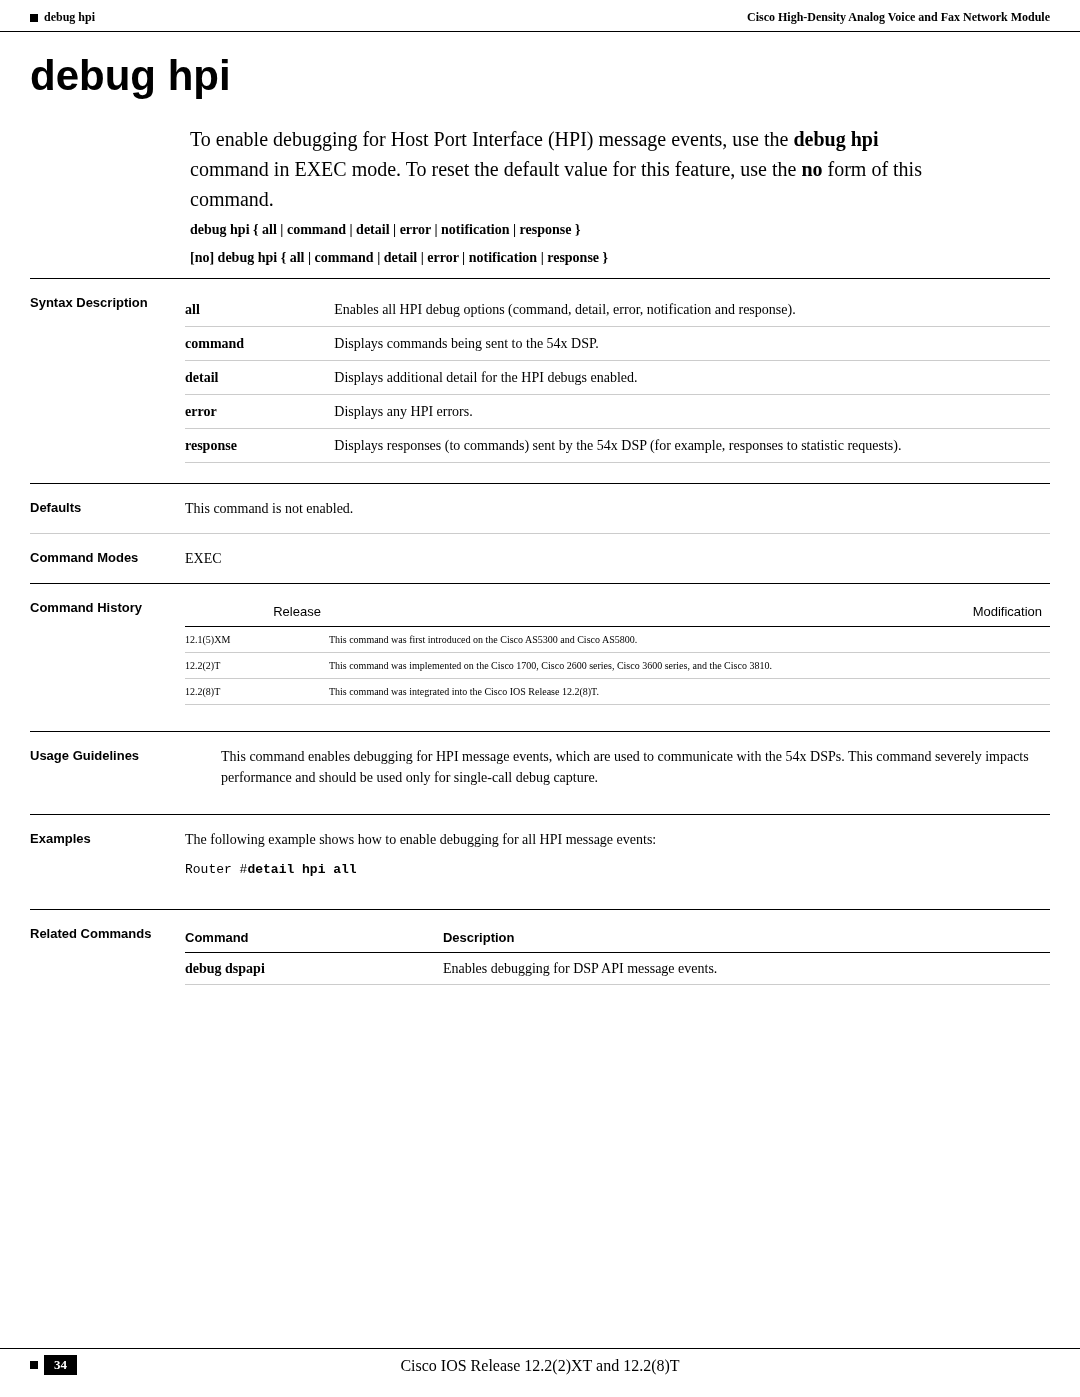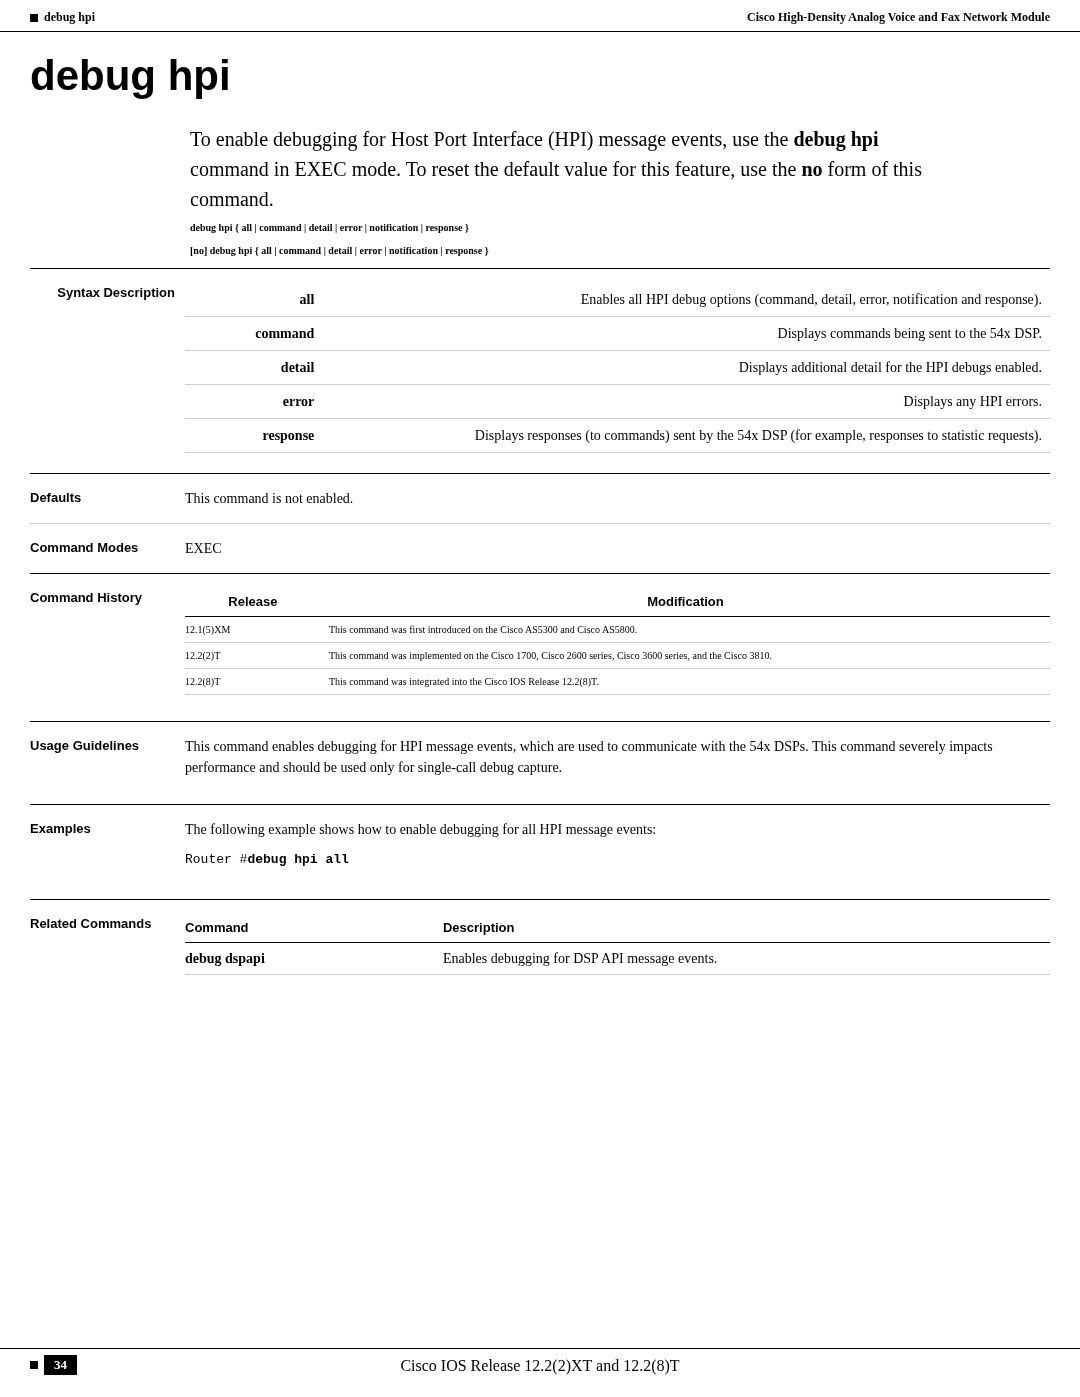--- a/index.html
+++ b/index.html
@@ -58,21 +58,21 @@
       margin-bottom: 8px;
       font-size: 20px;
       line-height: 1.5;
       max-width: 760px;
     }
 
     
     .syntax-block {
       margin-left: 160px;
       margin-bottom: 12px;
-      font-size: 10px;
+      font-size: 14px;
       font-weight: bold;
       font-family: Times New Roman, serif;
     }
 
     
     .section-row {
       display: flex;
       align-items: flex-start;
       padding: 14px 0;
       border-bottom: 1px solid #ccc;
@@ -123,25 +123,25 @@
 
     
     .history-table {
       width: 100%;
       border-collapse: collapse;
     }
     .history-table thead tr {
       border-bottom: 1.5px solid #000;
     }
     .history-table th {
-      font-weight: bold;
+      font-weight: normal;
       font-family: Arial, sans-serif;
       font-size: 13px;
       padding: 4px 8px 4px 0;
-      text-align: center;
+      text-align: right;
       vertical-align: bottom;
     }
     .history-table td {
       padding: 5px 8px 5px 0;
       font-size: 10px;
       vertical-align: top;
       line-height: 1.5;
       border-bottom: 1px solid #ccc;
     }
     .history-table td:first-child {
@@ -250,21 +250,21 @@
   </div>
 
   <div class="syntax-block">
     <span class="bold">debug hpi</span><span> { all | command | detail |  error | notification | response }</span>
   </div>
 
   <div class="syntax-block">
     <span class="bold">[no] debug hpi</span><span> { all | command | detail |  error | notification | response }</span>
   </div>
 
-  <div class="section-row thick-top" style="border-bottom: none; padding-bottom: 2px; text-align: right;">
+  <div class="section-row thick-top" style="border-bottom: none; padding-bottom: 2px;">
     <div class="section-label">Syntax Description</div>
     <div class="section-content">
       <table class="syntax-table">
         <tbody id="syntax-tbody">
         <tr>
               <td>all</td>
               <td>Enables all HPI debug options (command, detail, error, notification and response).</td>
             </tr>
             <tr>
               <td>command</td>
@@ -318,32 +318,32 @@
             </tr>
             <tr>
               <td>12.2(8)T</td>
               <td>This command was integrated into the Cisco IOS Release 12.2(8)T.</td>
             </tr>
           </tbody>
       </table>
     </div>
   </div>
 
-  <div class="section-row top-border-section" style="margin-top:12px; border-bottom:none;">
+  <div class="section-row top-border-section" style="margin-top:12px; border-bottom:none;gap:36px;">
     <div class="section-label">Usage Guidelines</div>
     <div class="section-content">This command enables debugging for HPI message events, which are used to communicate with the 54x DSPs. This command severely impacts performance and should be used only for single-call debug capture.</div>
   </div>
 
   <div class="section-row top-border-section" style="margin-top:12px; border-bottom:none; flex-direction:column;">
     <div style="display:flex; width:100%;">
       <div class="section-label">Examples</div>
       <div class="section-content">
         <span>The following example shows how to enable debugging for all HPI message events:</span>
         <div style="margin-top:8px;">
-          <span class="mono">Router #<span class="bold">debug hpi all</span></span>
+          <span class="mono">Router #<span class="bold">detail hpi all</span></span>
         </div>
       </div>
     </div>
   </div>
 
   <div class="section-row top-border-section" style="margin-top:16px; border-bottom:none; align-items:flex-start;">
     <div class="section-label">Related Commands</div>
     <div class="section-content">
       <table class="related-table">
         <thead>

